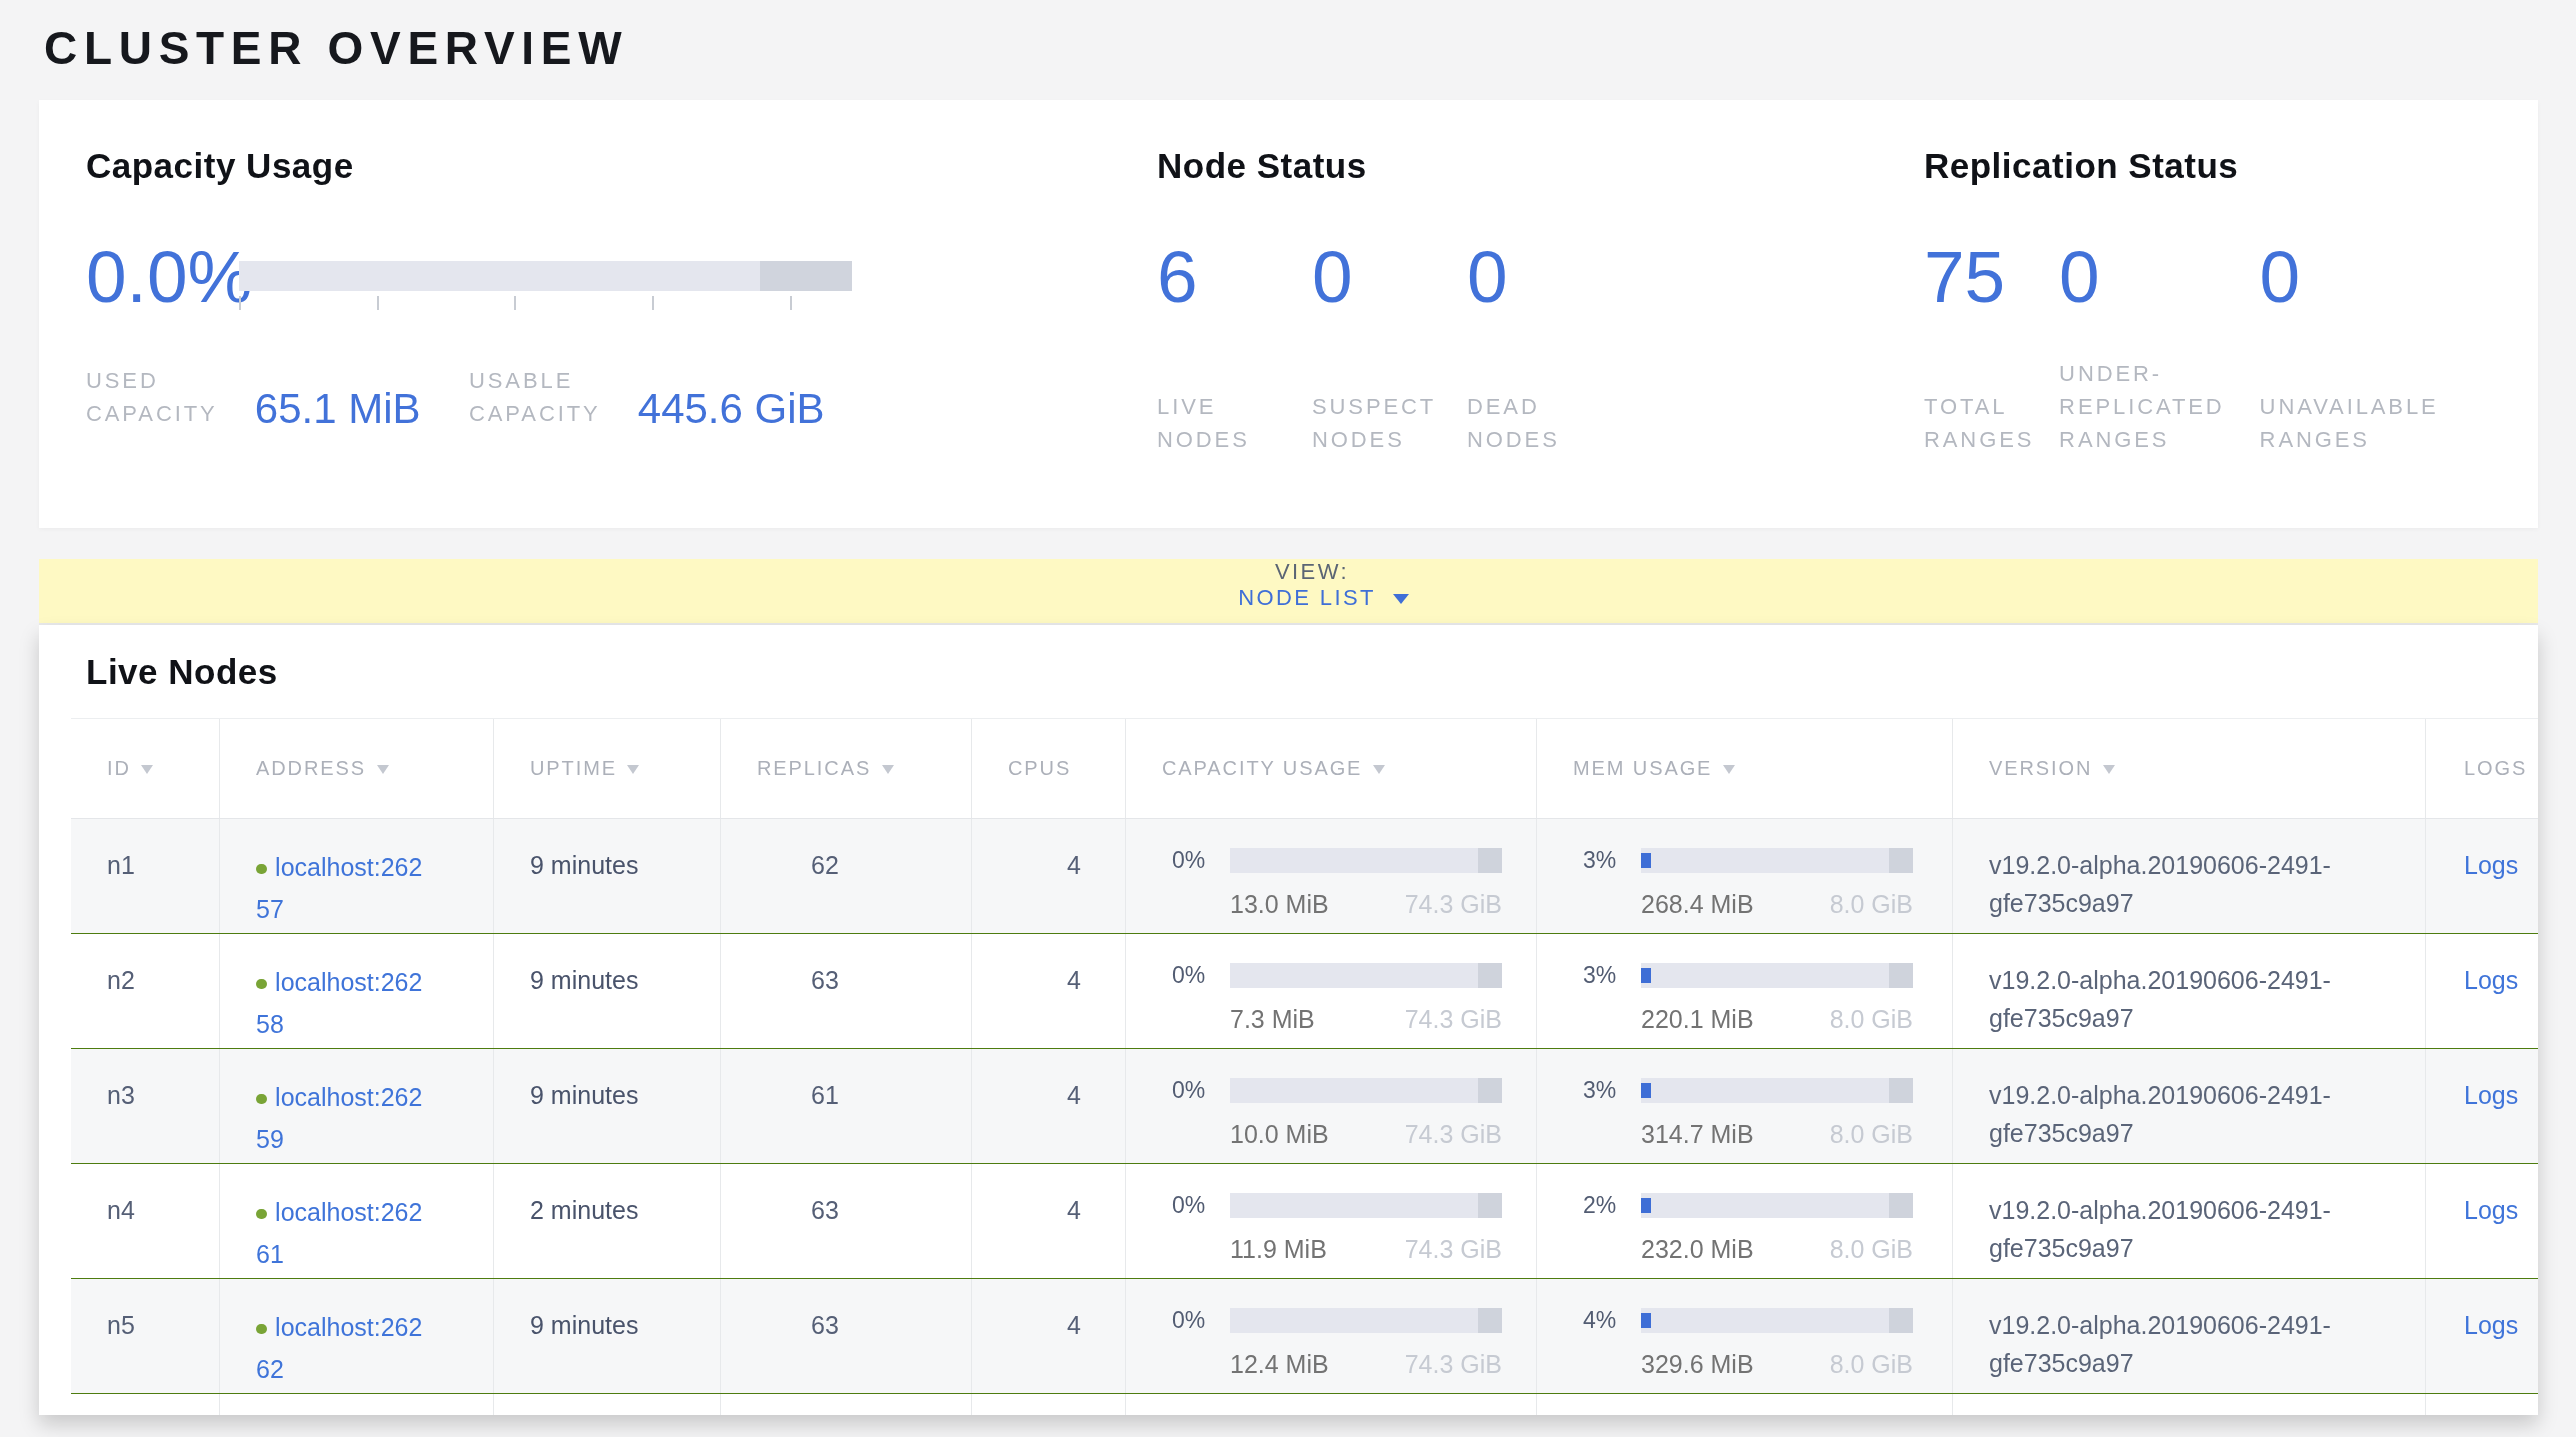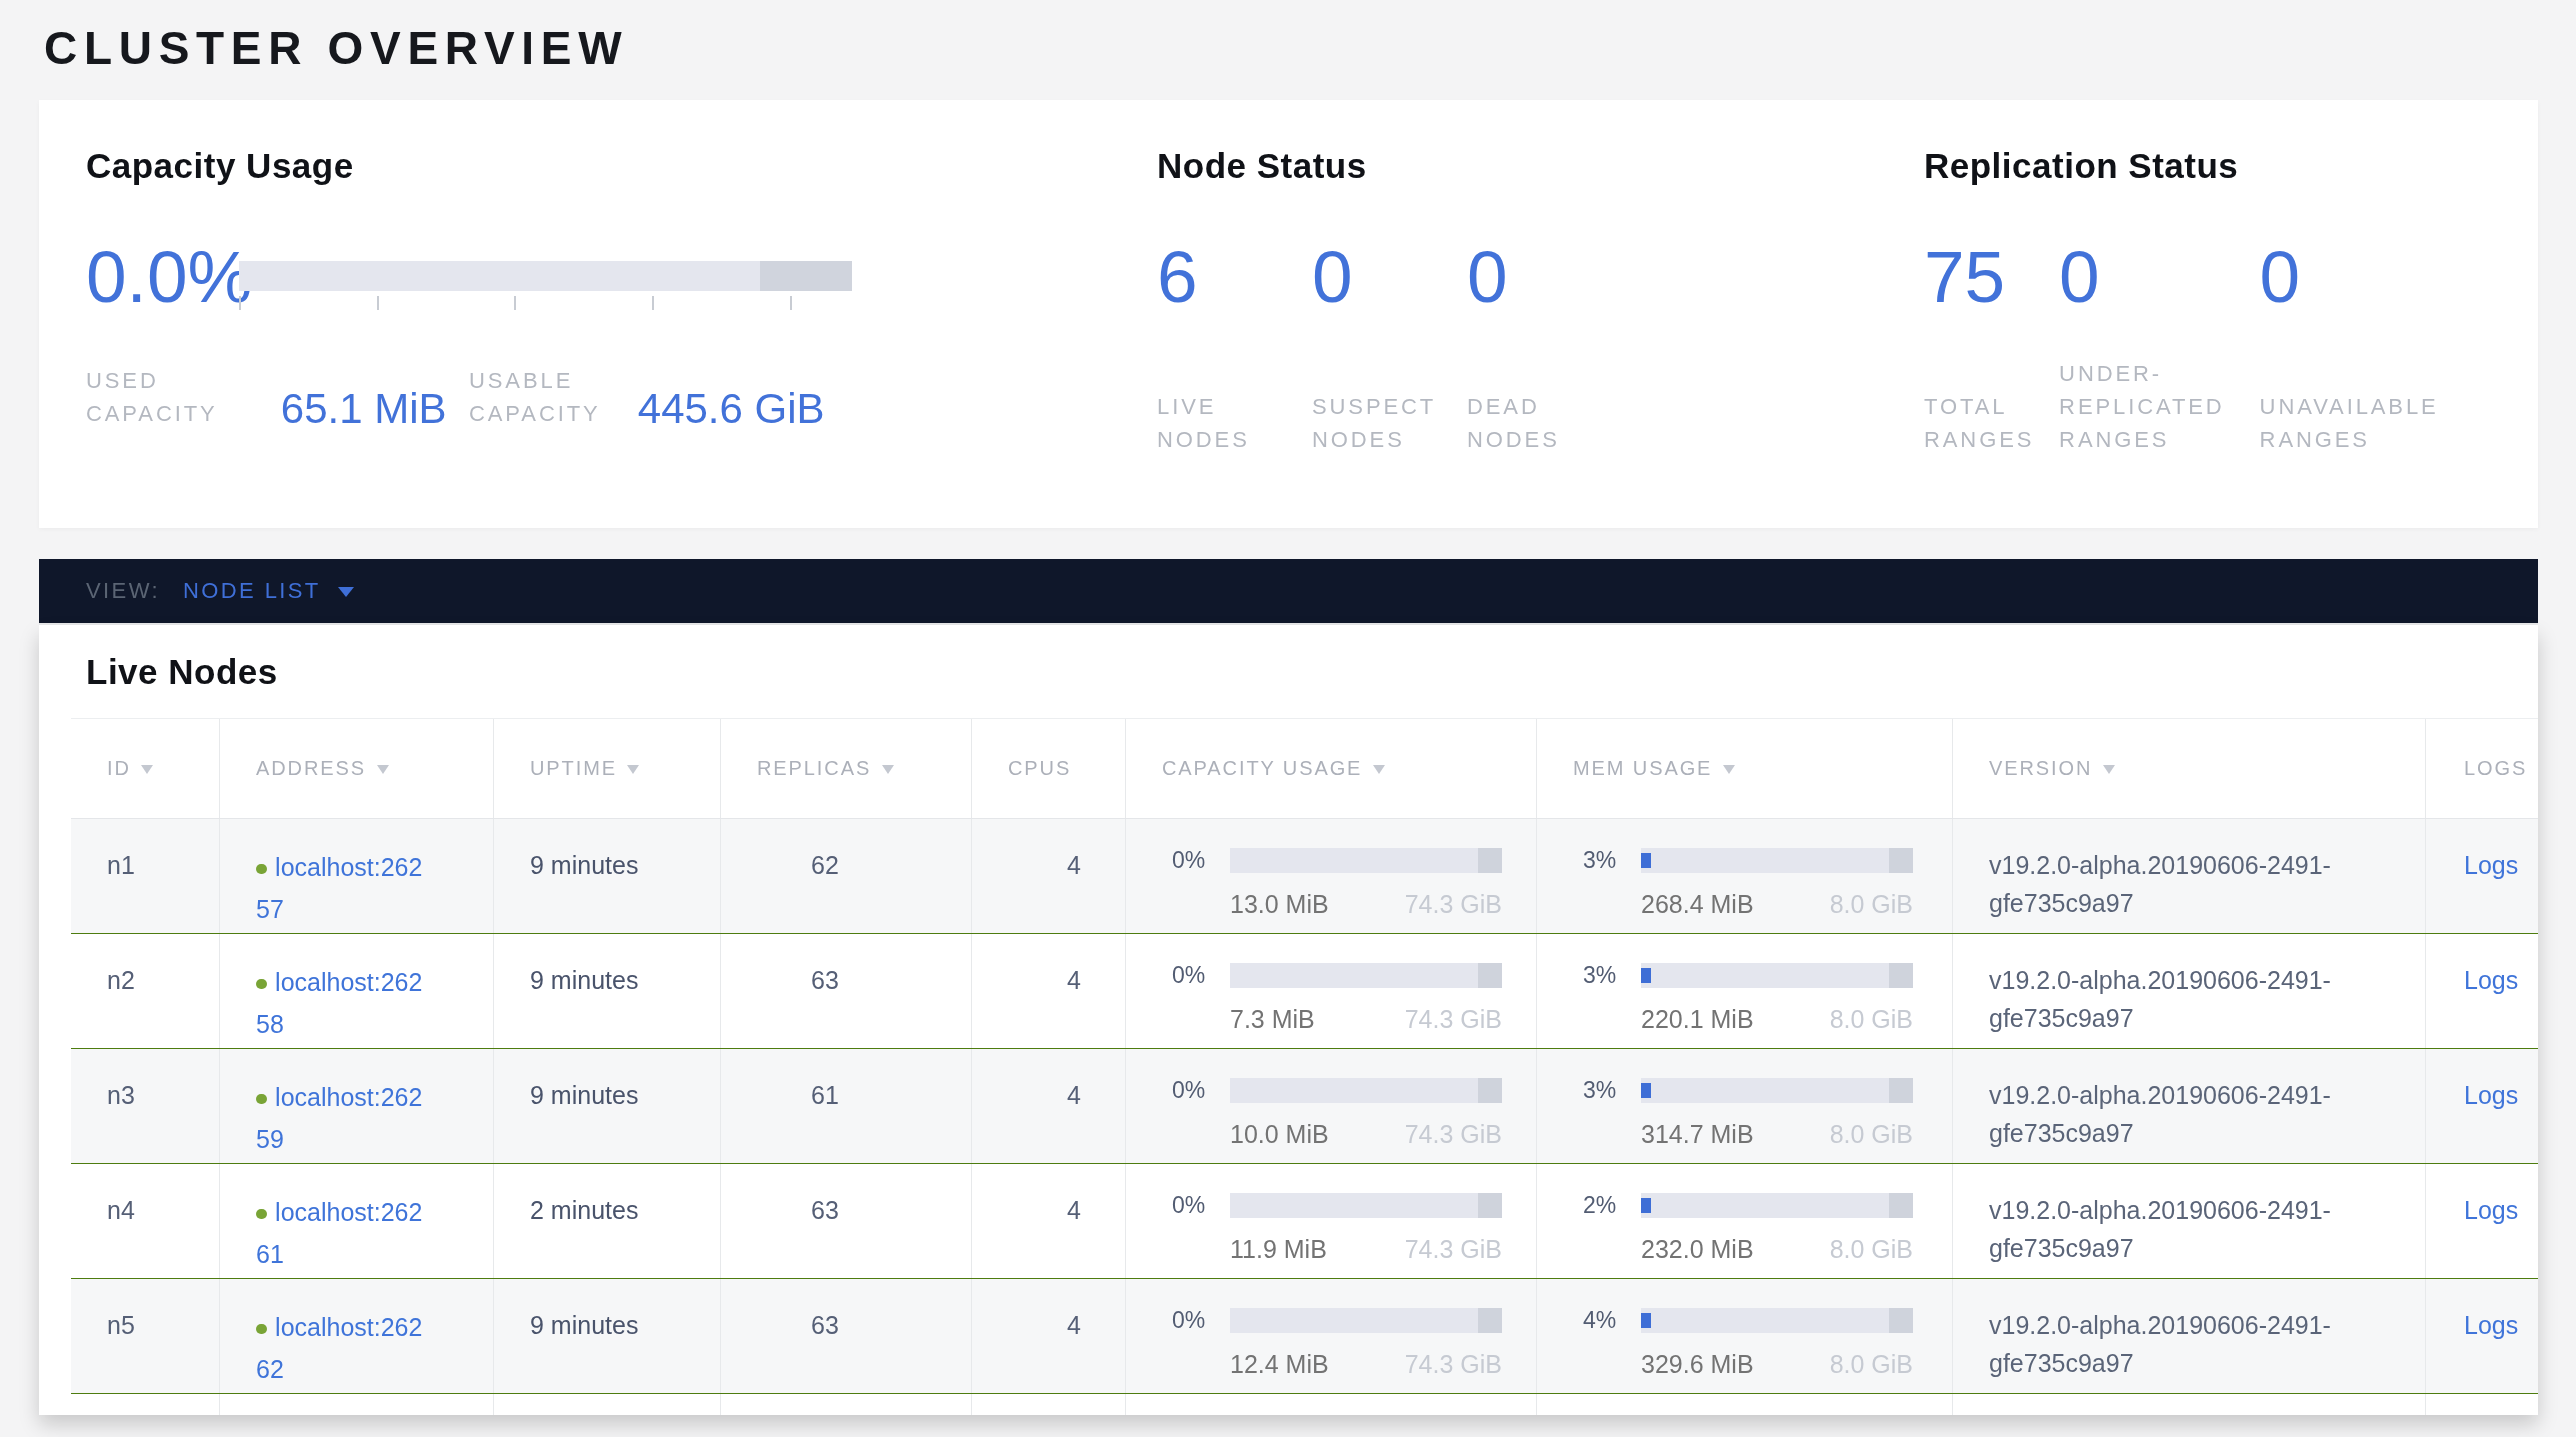--- a/index.html
+++ b/index.html
@@ -40,44 +40,45 @@
   .cap-bar .endcap { position: absolute; right: 0; top: 0; height: 100%; width: 15%; background: #d0d4dd; }
   .cap-ticks { position: relative; height: 19px; }
   .cap-ticks i { position: absolute; top: 4.8px; width: 1.9px; height: 13.4px; background: #c8ccd3; }
   .cap-tick-labels { position: relative; height: 29px; }
   .cap-tick-labels span {
     position: absolute; top: 1.9px; transform: translateX(-50%);
     font-size: 23px; color: #5a6378; white-space: nowrap;
   }
   .cap-stats { display: flex; margin-top: 54px; align-items: flex-end; }
   .kv { display: flex; align-items: flex-end; }
-  .kv-used { width: 383px; gap: 26px; }
+  .kv-used { width: 383px; }
   .kv .k {
     width: 165px; font-size: 22px; letter-spacing: 2.9px;
     color: #b4b8c0; line-height: 33px;
   }
   .kv .v { font-size: 42px; color: #4272d9; margin-left: 3.8px; position: relative; top: 2.9px; white-space: nowrap; }
 
   
   .stats { display: flex; margin-top: 61px; }
   .stat { display: flex; flex-direction: column; height: 209px; }
   .stat-num { font-size: 73px; line-height: 67px; color: #4272d9; margin-top: -3.8px; }
   .stat-label {
     margin-top: auto; font-size: 22px; letter-spacing: 2.9px;
     color: #b4b8c0; line-height: 33px; padding-right: 21px;
   }
   .sec-nodes .stat { width: 155px; }
   .sec-repl .stat-1 { width: 155px; }
   .sec-repl .stat-2 { width: 230px; }
 
   
   .view-bar {
-    margin-top: 31px; height: 66px; background: #0f172a;
+    margin-top: 31px; height: 66px; background: #fef9c3;
     display: flex; align-items: center; padding-left: 47px;
     border-bottom: 2.9px solid #e8e9ea;
+    flex-direction: column;
   }
   .view-label { font-size: 22px; letter-spacing: 2.4px; color: #5b6574; }
   .view-dropdown { display: flex; align-items: center; cursor: pointer; margin-left: 23px; }
   .view-value { font-size: 22px; letter-spacing: 2.4px; color: #3f6fd7; }
   .caret-down {
     width: 0; height: 0; margin-left: 17px; margin-top: 2.9px;
     border-left: 8.6px solid transparent; border-right: 8.6px solid transparent;
     border-top: 10.5px solid #3f6fd7;
   }
 

